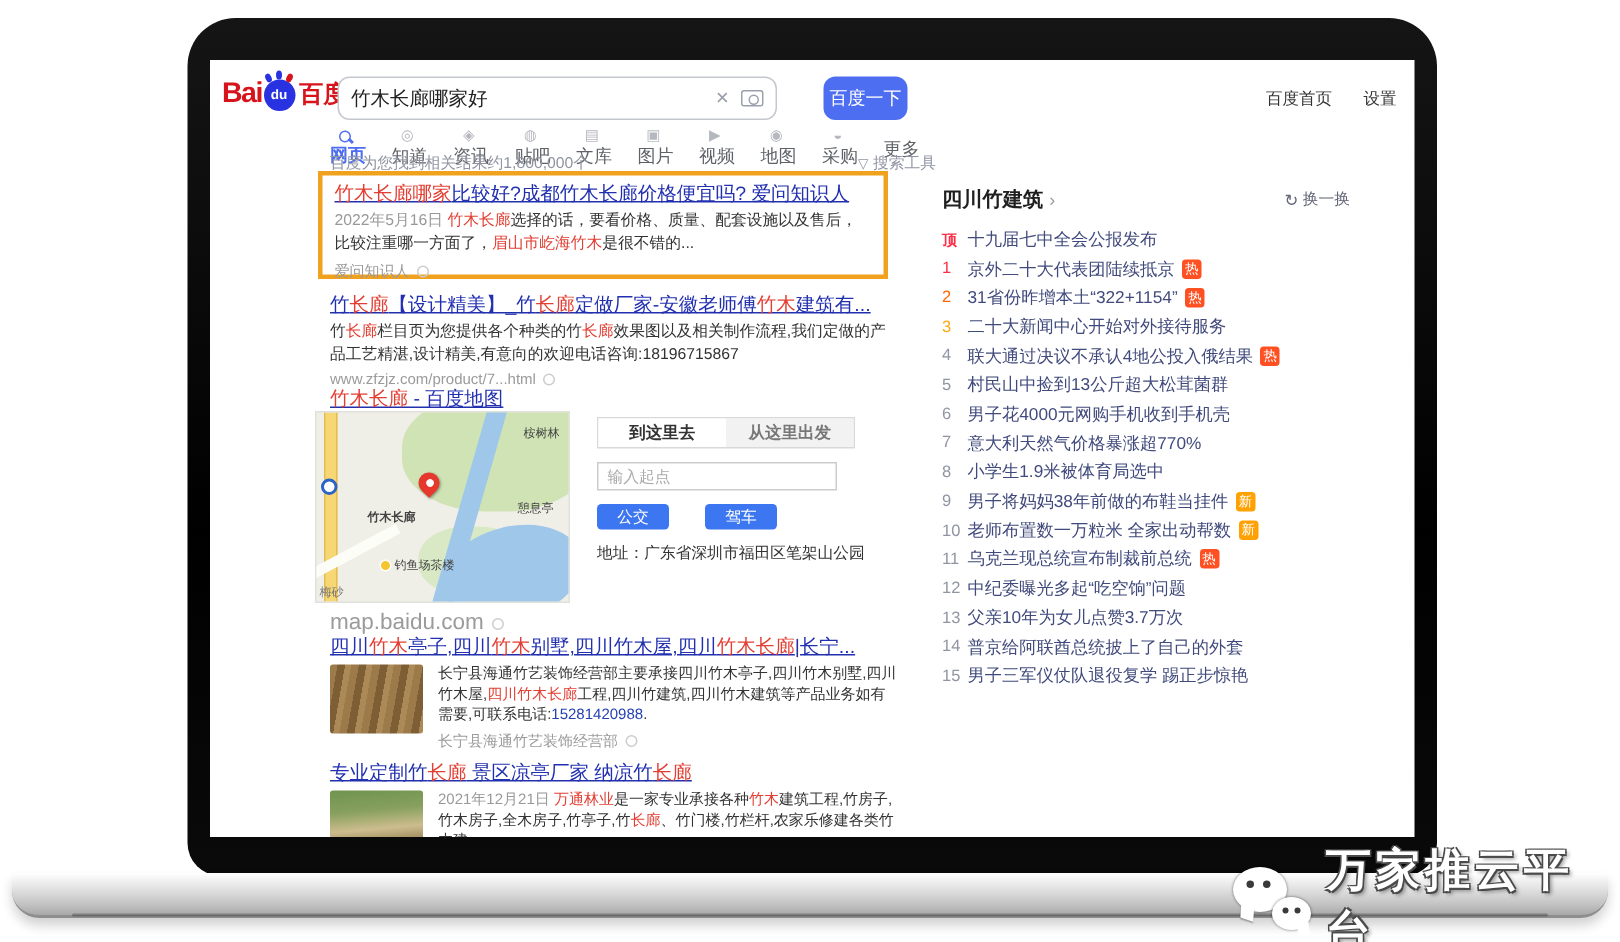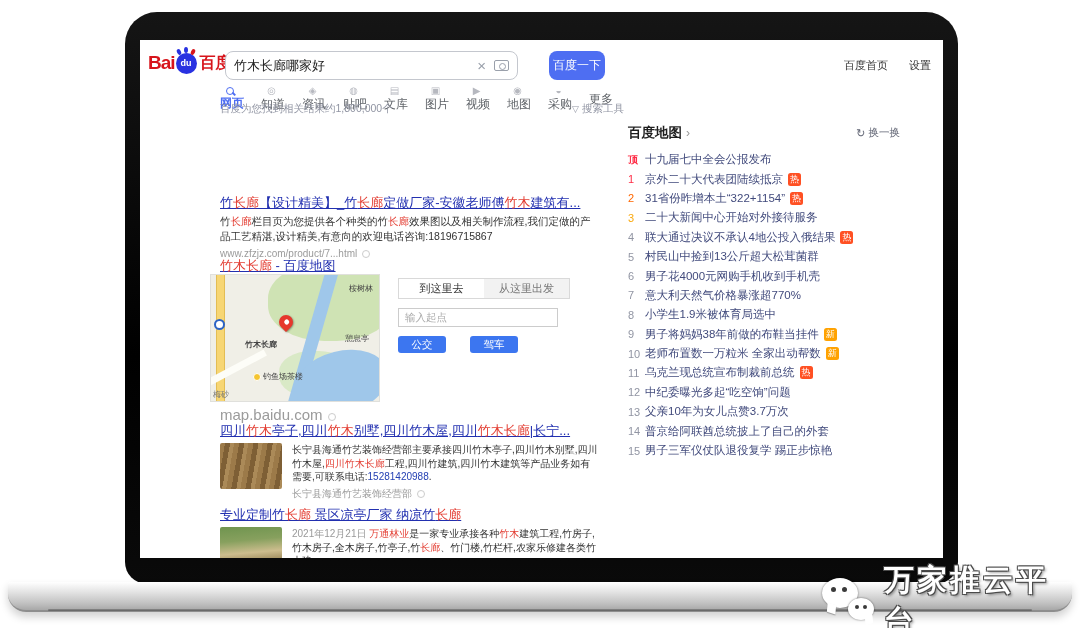--- a/index.html
+++ b/index.html
@@ -64,21 +64,21 @@
 
   .hi-box{position:absolute;left:72px;top:74px;width:380px;height:72px;border:3px solid #f0a11e;
     padding:4px 8px;background:#fff;}
   .block-b{position:absolute;left:80px;top:155px;width:372px;}
   .map-title{position:absolute;left:80px;top:218px;}
   .map-box{position:absolute;left:70px;top:234px;width:170px;height:128px;background:#f0efe7;
     border:1px solid #e0e0dc;overflow:hidden;}
   .map-url{position:absolute;left:80px;top:366px;font-size:15px;color:#9b9b9b;}
   .map-panel{position:absolute;left:258px;top:238px;width:215px;}
   .mtabs{display:flex;width:172px;height:21px;border:1px solid #d9d9d9;font-size:11px;}
-  .mtab{flex:1;display:flex;align-items:center;justify-content:center;cursor:pointer;background:#f2f2f2;color:#777;}
+  .mtab{flex:1;display:flex;align-items:center;justify-content:center;cursor:pointer;background:#f2f2f2;color:#777;font-weight:bold;}
   .mtab.active{background:#fff;color:#333;}
   .minput{margin-top:9px;width:160px;height:19px;border:1px solid #ccc;display:flex;align-items:center;
     padding-left:6px;font-size:10.5px;color:#aaa;background:#fff;}
   .mbtns{margin-top:9px;display:flex;gap:24px;}
   .mbtn{width:48px;height:17px;background:#3c76f0;color:#fff;font-size:10.5px;border-radius:3px;
     display:flex;align-items:center;justify-content:center;cursor:pointer;}
   .maddr{margin-top:9px;font-size:10.5px;color:#333;}
 
   .block-d{position:absolute;left:80px;top:383px;width:378px;}
   .block-e{position:absolute;left:80px;top:467px;width:378px;}
@@ -215,20 +215,27 @@
           <div class="tab">
             <span>更多</span>
           </div>
         </div>
 
       <div class="resinfo">百度为您找到相关结果约1,800,000个</div>
       <div class="stools">
         <span class="funnel">▽</span><span>搜索工具</span>
       </div>
 
+      <div class="hi-box">
+        <div class="rtitle"><span class="r">竹木长廊哪家</span><span>比较好?成都竹木长廊价格便宜吗? 爱问知识人</span></div>
+        <div class="rsnip"><span class="g">2022年5月16日 </span><span class="r">竹木长廊</span><span>选择的话，要看价格、质量、配套设施以及售后，比较注重哪一方面了，</span><span class="r">眉山市屹海竹木</span><span>是很不错的...</span></div>
+        <div class="rsrc">
+          <span>爱问知识人</span><i class="circ"></i>
+        </div>
+      </div>
 
       <div class="block-b">
         <div class="rtitle"><span>竹</span><span class="r">长廊</span><span>【设计精美】_竹</span><span class="r">长廊</span><span>定做厂家-安徽老师傅</span><span class="r">竹木</span><span>建筑有...</span></div>
         <div class="rsnip"><span>竹</span><span class="r">长廊</span><span>栏目页为您提供各个种类的竹</span><span class="r">长廊</span><span>效果图以及相关制作流程,我们定做的产品工艺精湛,设计精美,有意向的欢迎电话咨询:18196715867</span></div>
         <div class="rsrc">
           <span>www.zfzjz.com/product/7...html</span><i class="circ"></i>
         </div>
       </div>
 
       <div class="map-title rtitle"><span class="r">竹木长廊</span><span> - 百度地图</span></div>
@@ -253,20 +260,21 @@
       <div class="map-panel">
         <div class="mtabs">
           <div class="mtab active">到这里去</div>
           <div class="mtab">从这里出发</div>
         </div>
         <div class="minput">输入起点</div>
         <div class="mbtns">
           <div class="mbtn">公交</div>
           <div class="mbtn">驾车</div>
         </div>
+        <div class="maddr">地址：广东省深圳市福田区笔架山公园</div>
       </div>
       <div class="map-url">
         <span>map.baidu.com</span><i class="circ"></i>
       </div>
 
       <div class="block-d">
         <div class="rtitle"><span>四川</span><span class="r">竹木</span><span>亭子,四川</span><span class="r">竹木</span><span>别墅,四川竹木屋,四川</span><span class="r">竹木长廊</span><span>|长宁...</span></div>
         <div class="dbody">
           <div class="thumb thumb-wood"></div>
           <div class="dtext">
@@ -283,21 +291,21 @@
         <div class="dbody">
           <div class="thumb thumb-bamboo"></div>
           <div class="dtext">
             <div class="rsnip"><span class="g">2021年12月21日 </span><span class="r">万通林业</span><span>是一家专业承接各种</span><span class="r">竹木</span><span>建筑工程,竹房子,竹木房子,全木房子,竹亭子,竹</span><span class="r">长廊</span><span>、竹门楼,竹栏杆,农家乐修建各类竹木建</span></div>
           </div>
         </div>
       </div>
 
       <div class="sidebar">
         <div class="hothead">
-          <span class="hottitle">百度地图</span>
+          <span class="hottitle">四川竹建筑</span>
           <span class="chev">›</span>
           <span class="refresh">
             <span class="ric">↻</span>
             <span>换一换</span>
           </span>
         </div>
         <div class="hot-items" id="hot-items">
             <div class="hrow">
               <span class="hrank rktop">顶</span>
               <span class="htext">十九届七中全会公报发布</span>

